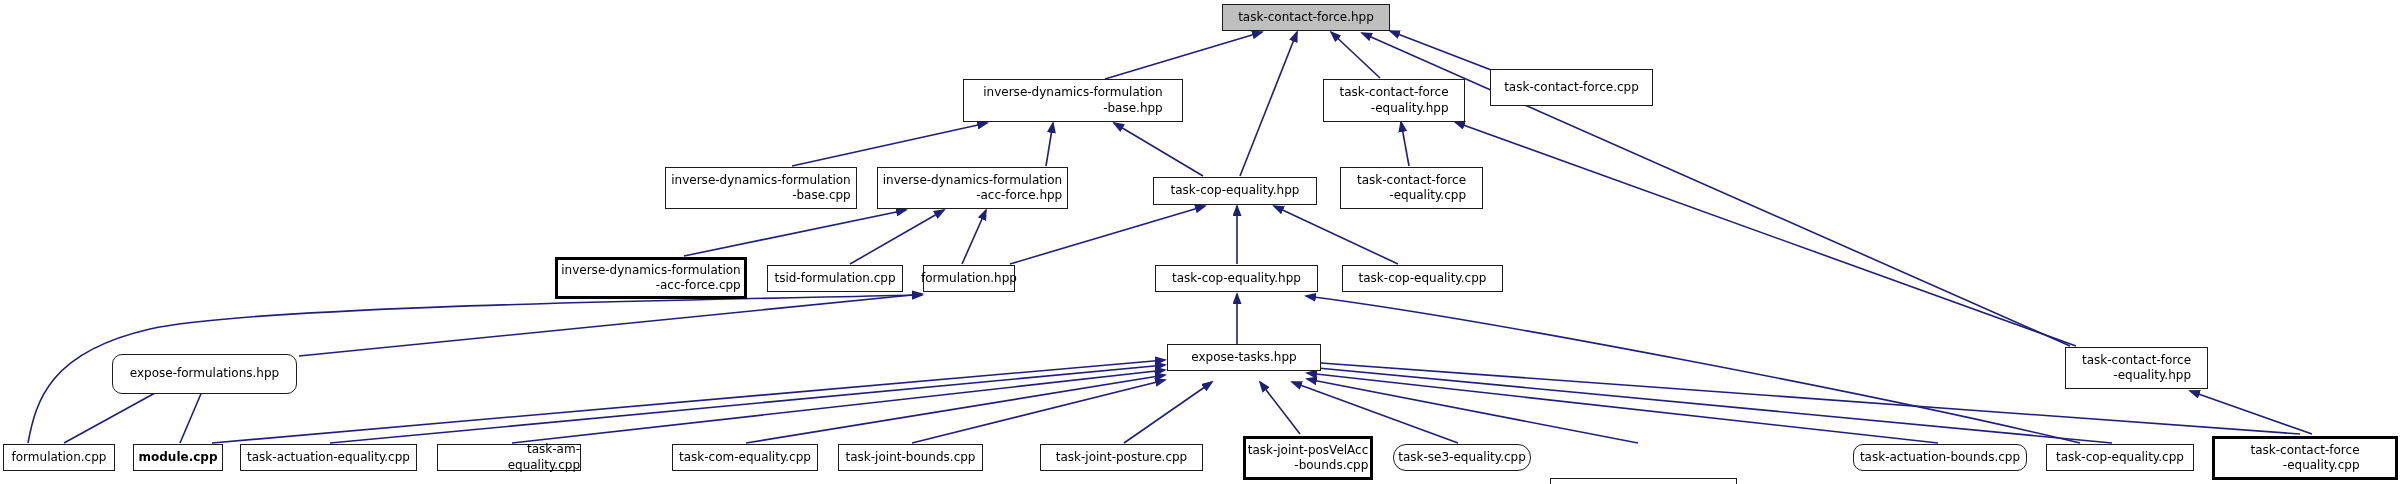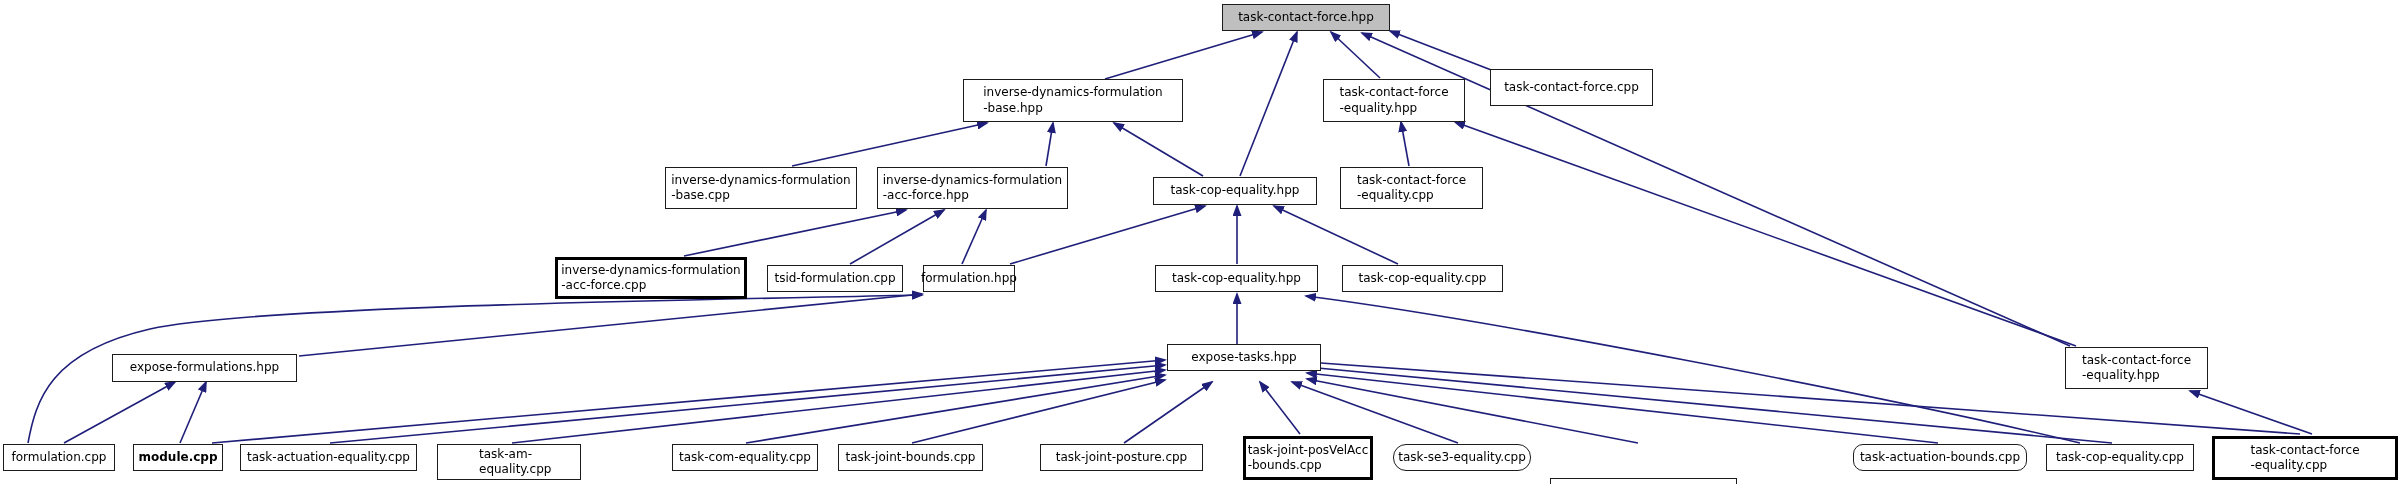--- a/index.html
+++ b/index.html
@@ -8,21 +8,21 @@
     width:2405px;height:484px;
     background:#ffffff;
     font-family:"DejaVu Sans", sans-serif;
     overflow:hidden;
   }
   #edges{position:absolute;left:0;top:0;pointer-events:none;}
   .node{
     position:absolute;
     box-sizing:border-box;
     display:flex;align-items:center;justify-content:center;
-    text-align:left;
+    text-align:right;
     background:#ffffff;
     border:1px solid #1c1c1c;
     color:#000000;
     font-size:12px;line-height:1.28;
     white-space:pre-line;
     cursor:pointer;
   }
   .node.root{background:#bfbfbf;cursor:default;}
   .node.bold{border:3px solid #000000;}
 </style>
@@ -102,29 +102,29 @@
   <div class="node" style="left:1340px;top:167px;width:143px;height:42px;">task-contact-force
 -equality.cpp</div>
 
   <div class="node bold" style="left:555px;top:257px;width:192px;height:42px;">inverse-dynamics-formulation
 -acc-force.cpp</div>
   <div class="node" style="left:767px;top:265px;width:136px;height:27px;">tsid-formulation.cpp</div>
   <div class="node" style="left:923px;top:265px;width:92px;height:27px;">formulation.hpp</div>
   <div class="node" style="left:1155px;top:265px;width:163px;height:27px;">task-cop-equality.hpp</div>
   <div class="node" style="left:1342px;top:265px;width:161px;height:27px;">task-cop-equality.cpp</div>
 
-  <div class="node" style="left:112px;top:354px;width:185px;height:28px;">expose-formulations.hpp</div>
+  <div class="node" style="left:112px;top:354px;width:185px;height:40px;border-radius:10px;">expose-formulations.hpp</div>
   <div class="node" style="left:1167px;top:344px;width:154px;height:27px;">expose-tasks.hpp</div>
   <div class="node" style="left:2065px;top:347px;width:143px;height:42px;">task-contact-force
 -equality.hpp</div>
 
   <div class="node" style="left:3px;top:444px;width:112px;height:27px;">formulation.cpp</div>
   <div class="node" style="left:133px;top:444px;width:90px;height:27px;font-weight:bold;">module.cpp</div>
   <div class="node" style="left:240px;top:444px;width:177px;height:27px;">task-actuation-equality.cpp</div>
-  <div class="node" style="left:437px;top:444px;width:144px;height:36px;padding-left:41px;">task-am-equality.cpp</div>
+  <div class="node" style="left:437px;top:444px;width:144px;height:27px;padding-left:41px;">task-am-equality.cpp</div>
   <div class="node" style="left:672px;top:444px;width:146px;height:27px;">task-com-equality.cpp</div>
   <div class="node" style="left:838px;top:444px;width:145px;height:27px;">task-joint-bounds.cpp</div>
   <div class="node" style="left:1040px;top:444px;width:163px;height:27px;">task-joint-posture.cpp</div>
   <div class="node bold" style="left:1243px;top:436px;width:130px;height:44px;">task-joint-posVelAcc
 -bounds.cpp</div>
   <div class="node" style="left:1393px;top:444px;width:138px;height:27px;border-radius:13px;">task-se3-equality.cpp</div>
   <div class="node" style="left:1550px;top:444px;width:187px;height:27px;margin-top:34px;">task-two-frames-equality.cpp</div>
   <div class="node" style="left:1853px;top:444px;width:174px;height:27px;border-radius:10px;">task-actuation-bounds.cpp</div>
   <div class="node" style="left:2046px;top:444px;width:148px;height:27px;">task-cop-equality.cpp</div>
   <div class="node bold" style="left:2212px;top:436px;width:186px;height:44px;">task-contact-force

